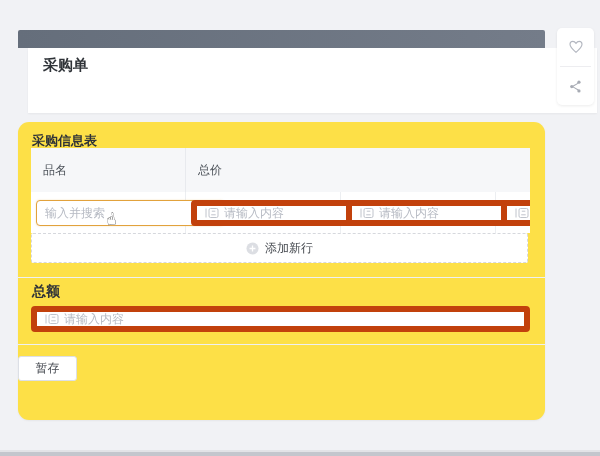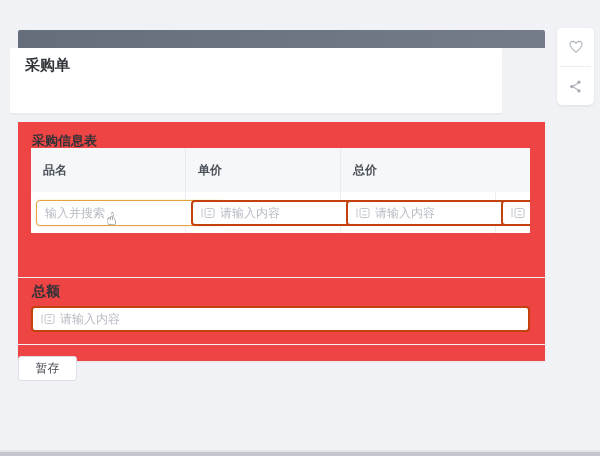--- a/index.html
+++ b/index.html
@@ -6,44 +6,44 @@
   .screen{
     position:relative;width:600px;height:456px;overflow:hidden;
     background:#f1f2f5;
     font-family:"Liberation Sans","DejaVu Sans",sans-serif;
     color:#303133;
   }
   
   .topbar{position:absolute;left:18px;top:30px;width:527px;height:18px;
     background:linear-gradient(90deg,#656e7b,#747c89);border-radius:2px 2px 0 0;}
   
-  .header-card{position:absolute;left:10px;top:48px;width:492px;height:65px;
+  .header-card{position:absolute;left:28px;top:48px;width:569px;height:65px;
     background:#fff;box-shadow:0 1px 2px rgba(0,0,0,0.05);}
   .page-title{position:absolute;left:15px;top:8px;font-size:15px;font-weight:700;color:#2f3338;}
   
   .side-panel{position:absolute;left:557px;top:28px;width:37px;height:77px;background:#fff;
     border-radius:5px;box-shadow:0 1px 3px rgba(0,0,0,0.08);display:flex;flex-direction:column;}
   .side-cell{flex:1;display:flex;align-items:center;justify-content:center;cursor:pointer;}
   .side-divider{height:1px;background:#ededf0;margin:0 3px;}
   
-  .main-card{position:absolute;left:18px;top:122px;width:527px;height:239px;
-    background:#ef4444;box-shadow:0 1px 2px rgba(0,0,0,0.05);}
+  .main-card{position:absolute;left:18px;top:122px;width:527px;height:298px;
+    background:#fde047;box-shadow:0 1px 2px rgba(0,0,0,0.05);border-radius:11px;}
   .section-label{position:absolute;left:14px;top:10px;font-size:13px;font-weight:700;color:#2f3338;}
   .table-wrap{position:absolute;left:13px;top:26px;width:499px;height:85px;overflow:hidden;}
   .table-inner{width:622px;}
   .thead{display:flex;height:44px;background:#f6f7f9;}
   .th{width:155px;box-sizing:border-box;border-right:1px solid #e8eaee;
-    display:flex;align-items:center;padding-left:12px;font-size:12px;font-weight:700;color:#4b5158;}
+    display:flex;align-items:center;padding-left:12px;font-size:12px;font-weight:400;color:#4b5158;}
   .th:last-child{border-right:none;}
   .trow{display:flex;height:41px;background:#fff;}
   .td{width:155px;box-sizing:border-box;border-right:1px solid #eceef1;
     display:flex;align-items:center;padding:0 5px;}
   .td:last-child{border-right:none;}
   .input{flex:1;display:flex;align-items:center;gap:5px;height:26px;box-sizing:border-box;
-    border:2px solid #c2410c;border-radius:4px;background:#fff;padding:0 8px;}
+    border:6px solid #c2410c;border-radius:4px;background:#fff;padding:0 8px;}
   .input input{flex:1;min-width:0;border:none;outline:none;font-size:12px;color:#333;
     font-family:"Liberation Sans","DejaVu Sans",sans-serif;background:transparent;padding:0;}
   .input input::placeholder{color:#b6bac3;}
   .select{border:1.5px solid #e2a23c;box-shadow:0 0 2px rgba(226,162,60,.35);}
   .num-icon{flex:0 0 auto;display:block;}
   .chevron{flex:0 0 auto;display:block;}
   .dashed-add{position:absolute;left:13px;top:111px;width:497px;height:30px;box-sizing:border-box;
     border:1px dashed #d6d8dd;border-radius:2px;background:#fff;cursor:pointer;
     display:flex;align-items:center;justify-content:center;gap:6px;}
   .add-label{font-size:12px;color:#45494f;}
@@ -90,21 +90,20 @@
     </div>
   </div>
 
   <div class="main-card">
     <div class="section-label">采购信息表</div>
 
     <div class="table-wrap">
       <div class="table-inner">
         <div class="thead">
           <div class="th">品名</div>
-          <div class="th">单价</div>
           <div class="th">总价</div>
         </div>
         <div class="trow">
           <div class="td">
             <div class="input select">
               <input type="text" placeholder="输入并搜索" style="">
               <svg class="chevron" width="10" height="6" viewBox="0 0 10 6" fill="none" stroke="#c0c4cc" stroke-width="1.3">
                 <path d="M1 1 L5 5 L9 1"></path>
               </svg>
             </div>
@@ -136,20 +135,27 @@
                   <rect x="4" y="1.5" width="9" height="9" rx="1.5"></rect>
                   <path d="M6.2 7.8 h4.5 M6.8 4.2 h3.5"></path>
               </svg>
               <input type="text" placeholder="请输入内容" style="">
             </div>
           </div>
         </div>
       </div>
     </div>
 
+    <div class="dashed-add">
+      <svg width="13" height="13" viewBox="0 0 14 14">
+        <circle cx="7" cy="7" r="6.5" fill="#dcdee3"></circle>
+        <path d="M7 3.8 V10.2 M3.8 7 H10.2" stroke="#fff" stroke-width="1.4"></path>
+      </svg>
+      <span class="add-label">添加新行</span>
+    </div>
 
     <div class="hr" style="top:155px"></div>
 
     <div class="total-label">总额</div>
     <div class="input total-input">
       <svg class="num-icon" width="14" height="12" viewBox="0 0 14 12" fill="none" stroke="#c0c4cc" stroke-width="1">
         <line x1="1" y1="1.5" x2="1" y2="10.5"></line>
           <rect x="4" y="1.5" width="9" height="9" rx="1.5"></rect>
           <path d="M6.2 7.8 h4.5 M6.8 4.2 h3.5"></path>
       </svg>

